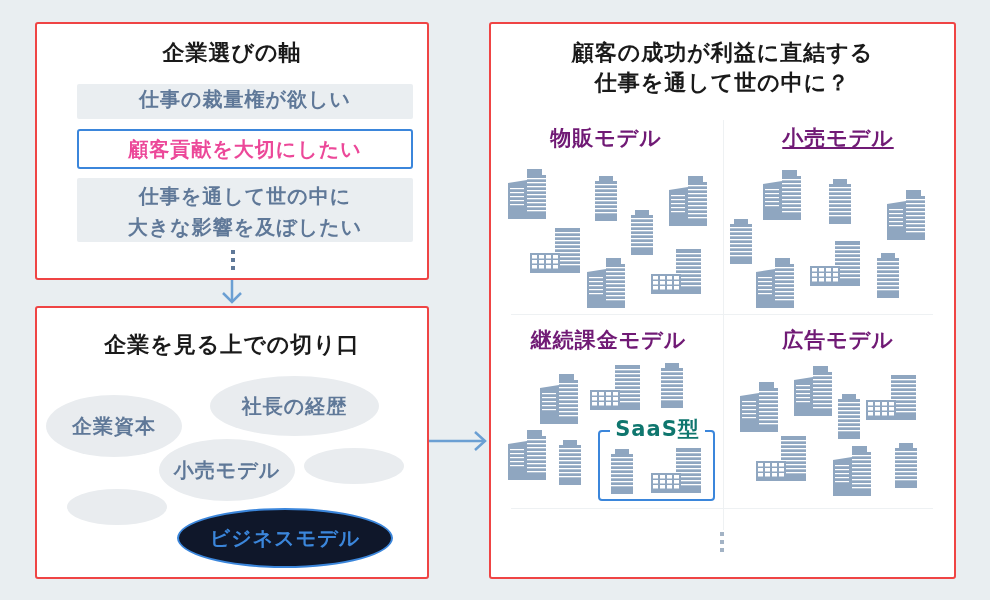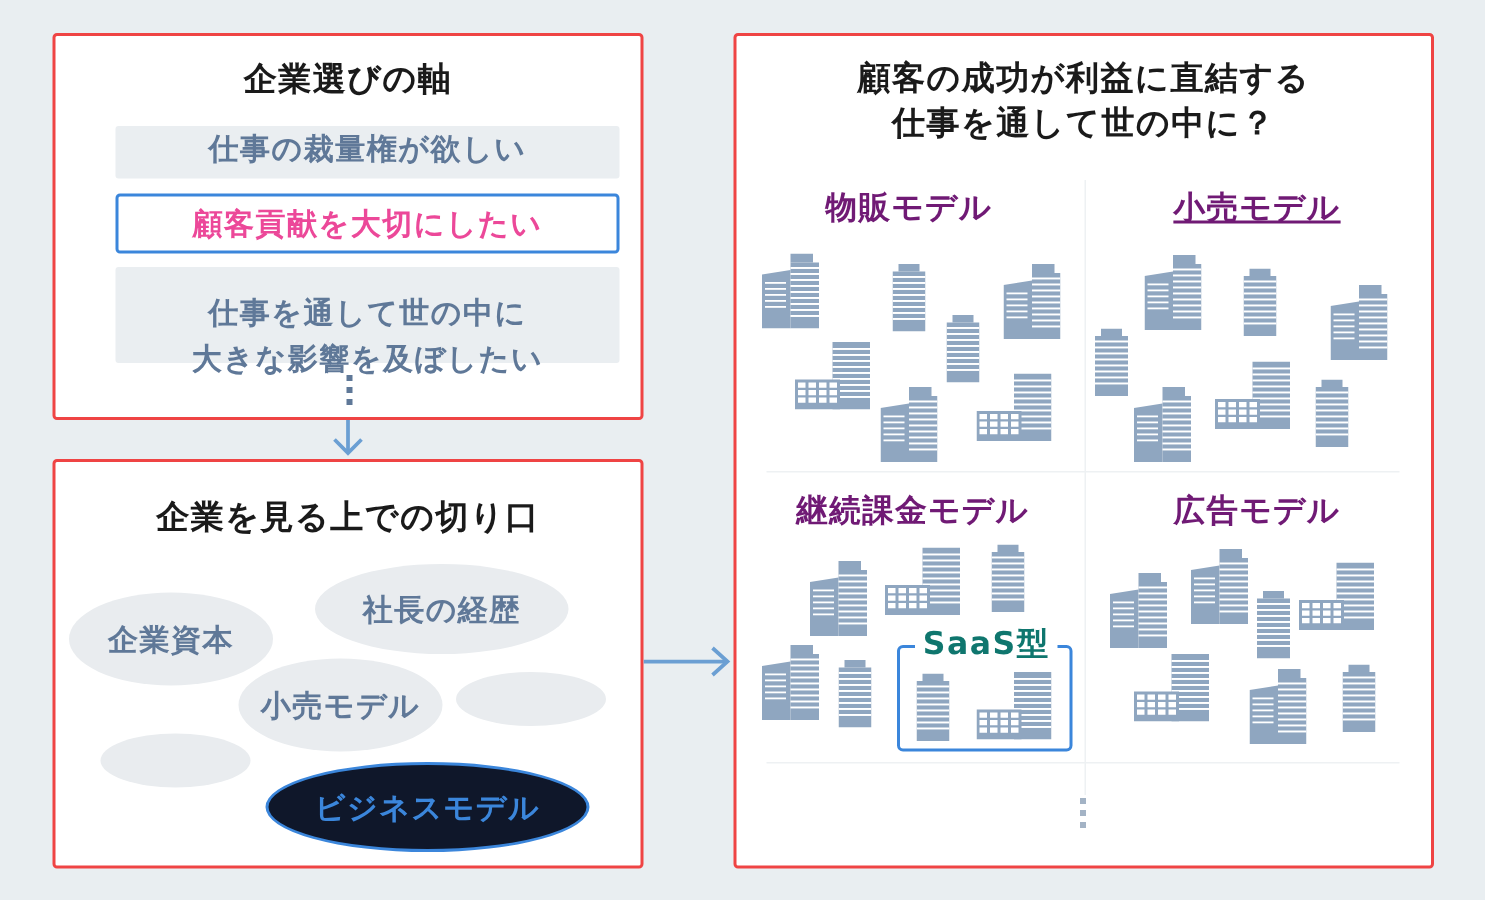--- a/index.html
+++ b/index.html
@@ -135,21 +135,21 @@
 
 <div class="panel" id="p-axis">
   <div class="panel-title" style="top:14px;">企業選びの軸</div>
 
   <div class="criterion" style="top:60px; height:35px;">
     <span>仕事の裁量権が欲しい</span>
   </div>
   <div class="criterion active" style="top:105px; height:40px; line-height:36px;">
     <span>顧客貢献を大切にしたい</span>
   </div>
-  <div class="criterion" style="top:154px; height:64px; padding-top:15px;">
+  <div class="criterion" style="top:154px; height:64px; padding-top:3px;">
     <div>仕事を通して世の中に</div>
     <div>大きな影響を及ぼしたい</div>
   </div>
 
   <div class="vdots" style="left:194px; top:226px;">
     <span></span>
       <span></span>
       <span></span>
   </div>
 </div>

